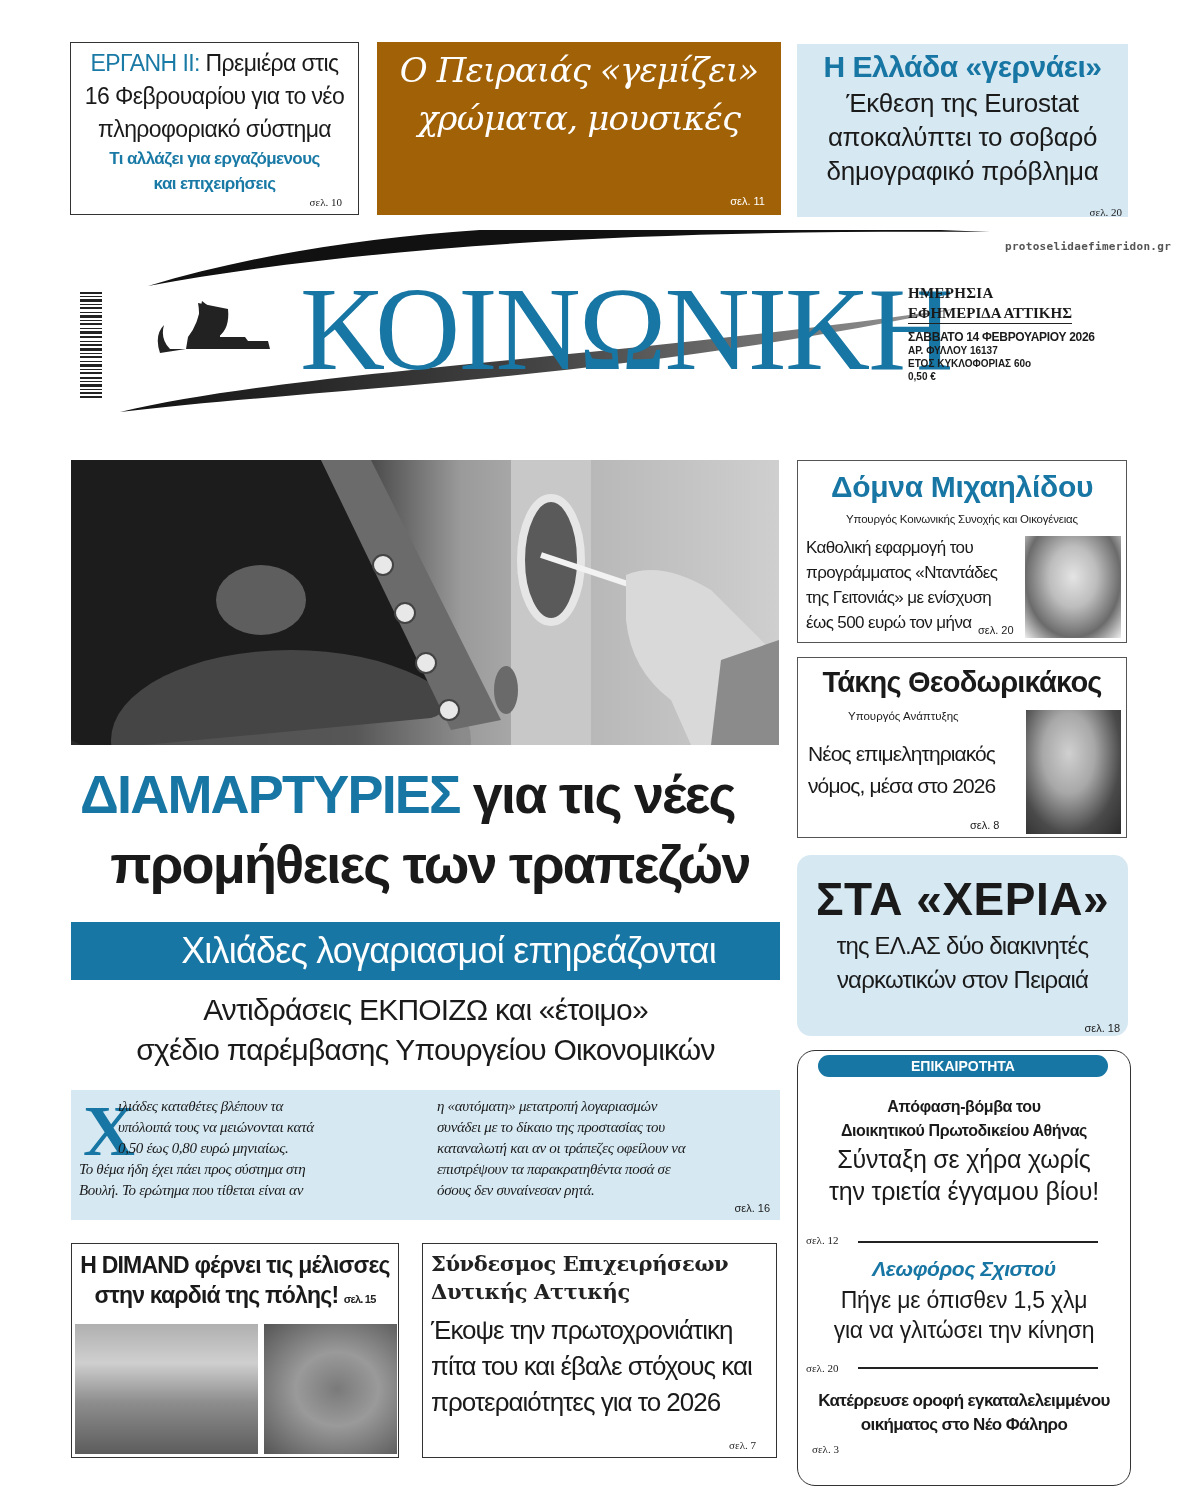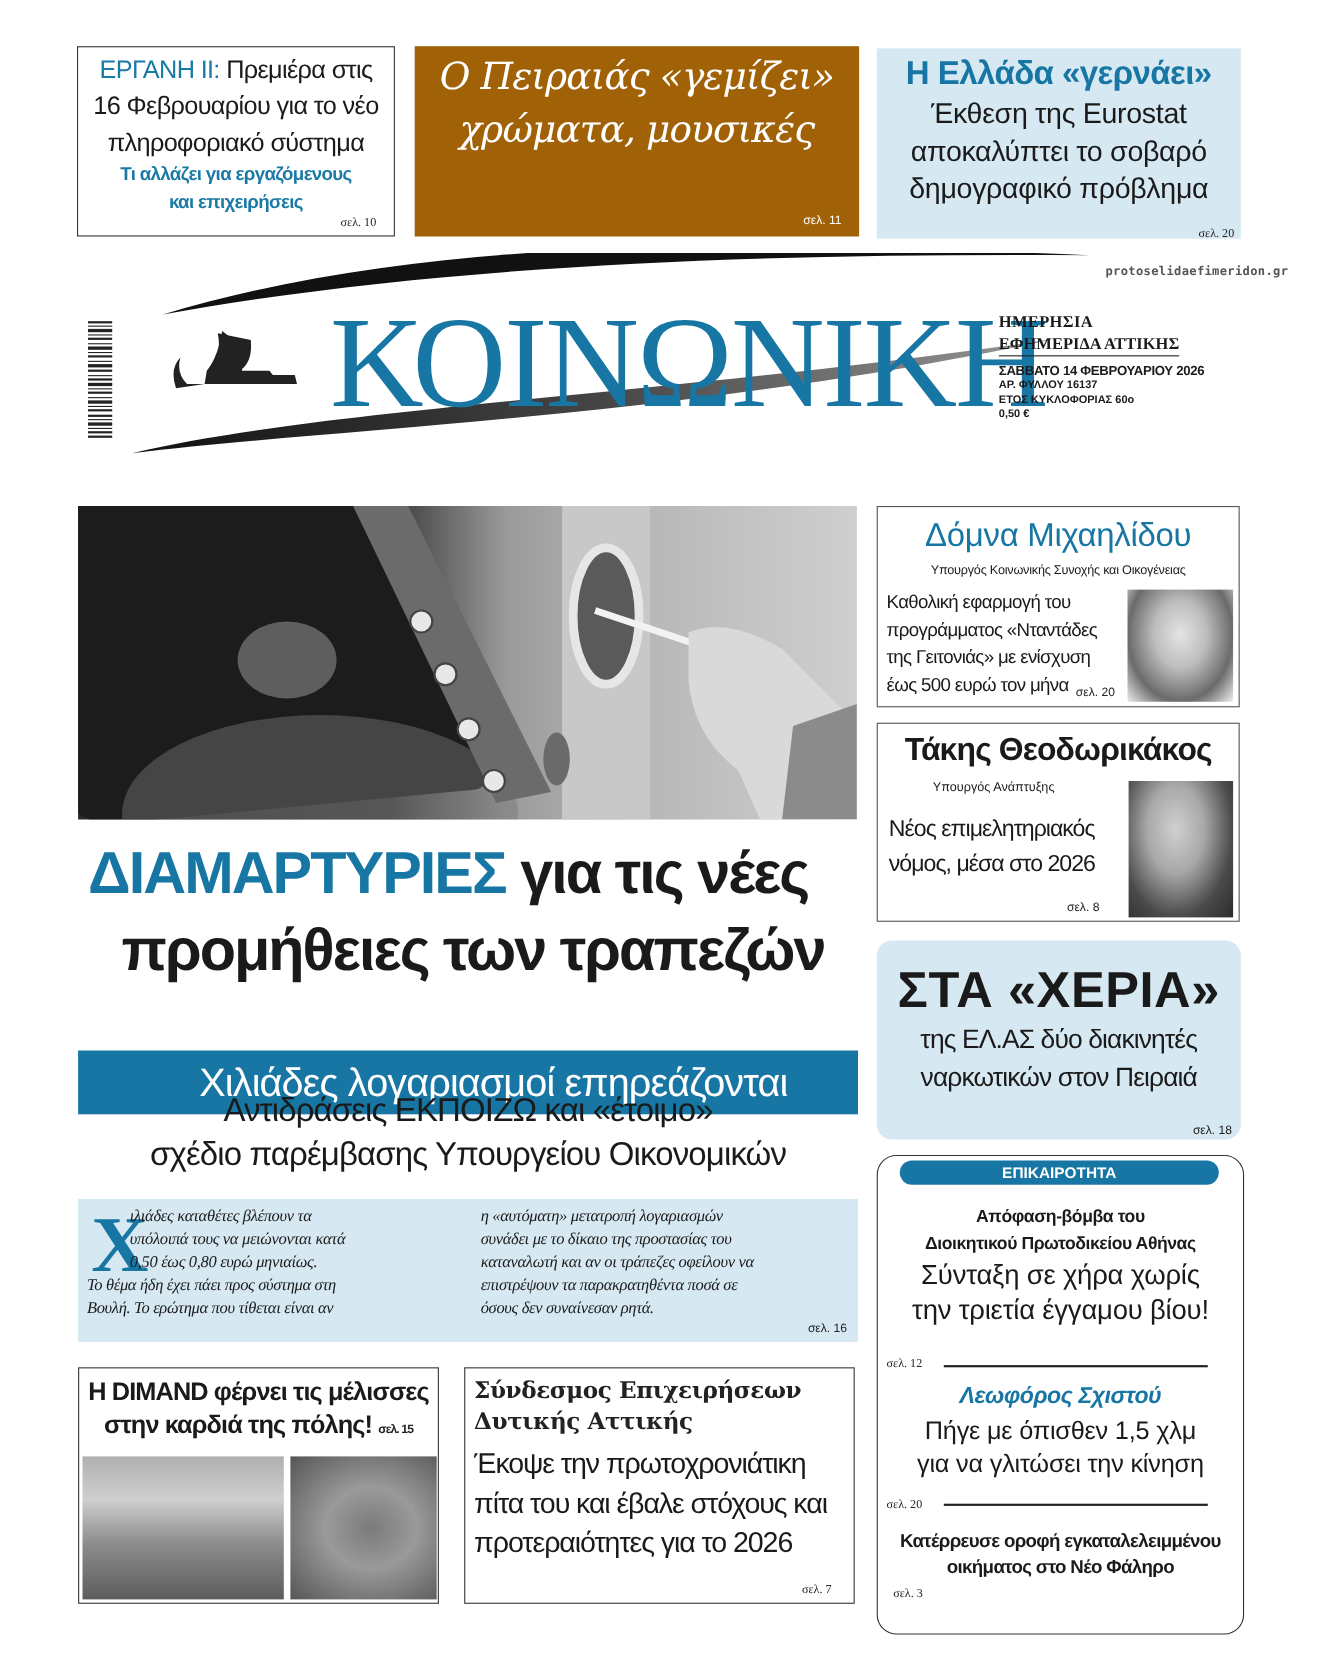--- a/index.html
+++ b/index.html
@@ -37,21 +37,21 @@
   #mh-meta .sm { font-size: 10px; font-weight: bold; line-height: 13px; }
   #barcode { left: 78px; top: 290px; width: 34px; height: 120px; }
 
   
   #main-photo { left: 71px; top: 460px; width: 708px; height: 285px; background: linear-gradient(90deg, #2a2a2a 0%, #3c3c3c 40%, #9a9a9a 55%, #b5b5b5 70%, #cfcfcf 100%); overflow: hidden; }
 
   
   #headline1 { left: 80px; top: 762px; width: 700px; font-size: 54px; font-weight: bold; line-height: 64px; letter-spacing: -1.8px; }
   #headline1 .k { color: #1776a3; }
   #headline2 { left: 80px; top: 832px; width: 700px; text-align: center; font-size: 54px; font-weight: bold; line-height: 64px; letter-spacing: -1.8px; }
-  #subbar { left: 71px; top: 955px; width: 709px; height: 58px; background: #1776a3; color: #fff; text-align: center; font-size: 36px; line-height: 58px; letter-spacing: -0.8px; padding-left: 46px; }
+  #subbar { left: 71px; top: 922px; width: 709px; height: 58px; background: #1776a3; color: #fff; text-align: center; font-size: 36px; line-height: 58px; letter-spacing: -0.8px; padding-left: 46px; }
   #deck { left: 71px; top: 990px; width: 709px; text-align: center; font-size: 30px; line-height: 40px; letter-spacing: -0.8px; }
 
   #lead-box { left: 71px; top: 1090px; width: 709px; height: 130px; background: #d6e8f2; }
   #lead-box .dropcap { position: absolute; left: 12px; top: 2px; font-family: "Liberation Serif", serif; font-size: 72px; font-weight: bold; color: #1776a3; line-height: 78px; }
   #lead-box .col { position: absolute; font-family: "Liberation Serif", serif; font-style: italic; font-size: 15px; line-height: 21px; letter-spacing: -0.3px; }
   #lead-box .c1 { left: 47px; top: 6px; width: 300px; }
   #lead-box .c1b { left: 47px; top: 70px; width: 300px; }
   #lead-box .c1 .line, #lead-box .c2 .line { display: block; }
   #lead-box .c2 { left: 366px; top: 6px; width: 340px; }
   #lead-box .sel { position: absolute; right: 10px; bottom: 6px; font-family: "Liberation Sans", sans-serif; }
@@ -63,21 +63,21 @@
   #dimand-photo1 { position: absolute; left: 3px; top: 80px; width: 183px; height: 130px; background: linear-gradient(180deg, #b0b0b0 0%, #cfcfcf 30%, #8e8e8e 60%, #5c5c5c 100%); }
   #dimand-photo2 { position: absolute; left: 192px; top: 80px; width: 133px; height: 130px; background: radial-gradient(ellipse at 55% 50%, #7a7a7a 0%, #9a9a9a 40%, #555 100%); }
 
   #synd-box { left: 422px; top: 1243px; width: 355px; height: 215px; border: 1.5px solid #333; padding: 6px 8px; }
   #synd-box .t { font-family: "DejaVu Serif", serif; font-weight: bold; font-size: 21px; line-height: 28px; letter-spacing: -0.4px; color: #222; }
   #synd-box .b { font-size: 26px; line-height: 36px; letter-spacing: -1px; margin-top: 6px; }
   #synd-box .sel { position: absolute; right: 20px; bottom: 6px; }
 
   
   #domna-box { left: 797px; top: 460px; width: 330px; height: 183px; border: 1.5px solid #555; }
-  #domna-box .name { text-align: center; font-size: 30px; font-weight: normal; color: #1776a3; line-height: 40px; padding-top: 6px; letter-spacing: -0.3px; }
+  #domna-box .name { text-align: center; font-size: 30px; font-weight: bold; color: #1776a3; line-height: 40px; padding-top: 6px; letter-spacing: -0.3px; }
   #domna-box .role { text-align: center; font-size: 11.5px; line-height: 16px; margin-top: 4px; letter-spacing: -0.2px; }
   #domna-box .body { position: absolute; left: 8px; top: 74px; width: 220px; font-size: 17px; line-height: 25px; letter-spacing: -0.6px; }
   #domna-box .sel { position: absolute; left: 180px; bottom: 6px; font-family: "Liberation Sans", sans-serif; }
   #domna-photo { position: absolute; left: 227px; top: 75px; width: 96px; height: 102px; background: radial-gradient(ellipse at 50% 40%, #e4e4e4 0%, #bdbdbd 35%, #6b6b6b 70%, #eee 100%); }
 
   #takis-box { left: 797px; top: 657px; width: 330px; height: 181px; border: 1.5px solid #555; }
   #takis-box .name { text-align: center; font-size: 29px; font-weight: bold; line-height: 40px; padding-top: 4px; letter-spacing: -0.8px; }
   #takis-box .role { position: absolute; left: 50px; top: 52px; font-size: 11.5px; }
   #takis-box .body { position: absolute; left: 10px; top: 80px; width: 220px; font-size: 21px; line-height: 32px; letter-spacing: -0.9px; }
   #takis-box .sel { position: absolute; left: 172px; bottom: 6px; font-family: "Liberation Sans", sans-serif; }

